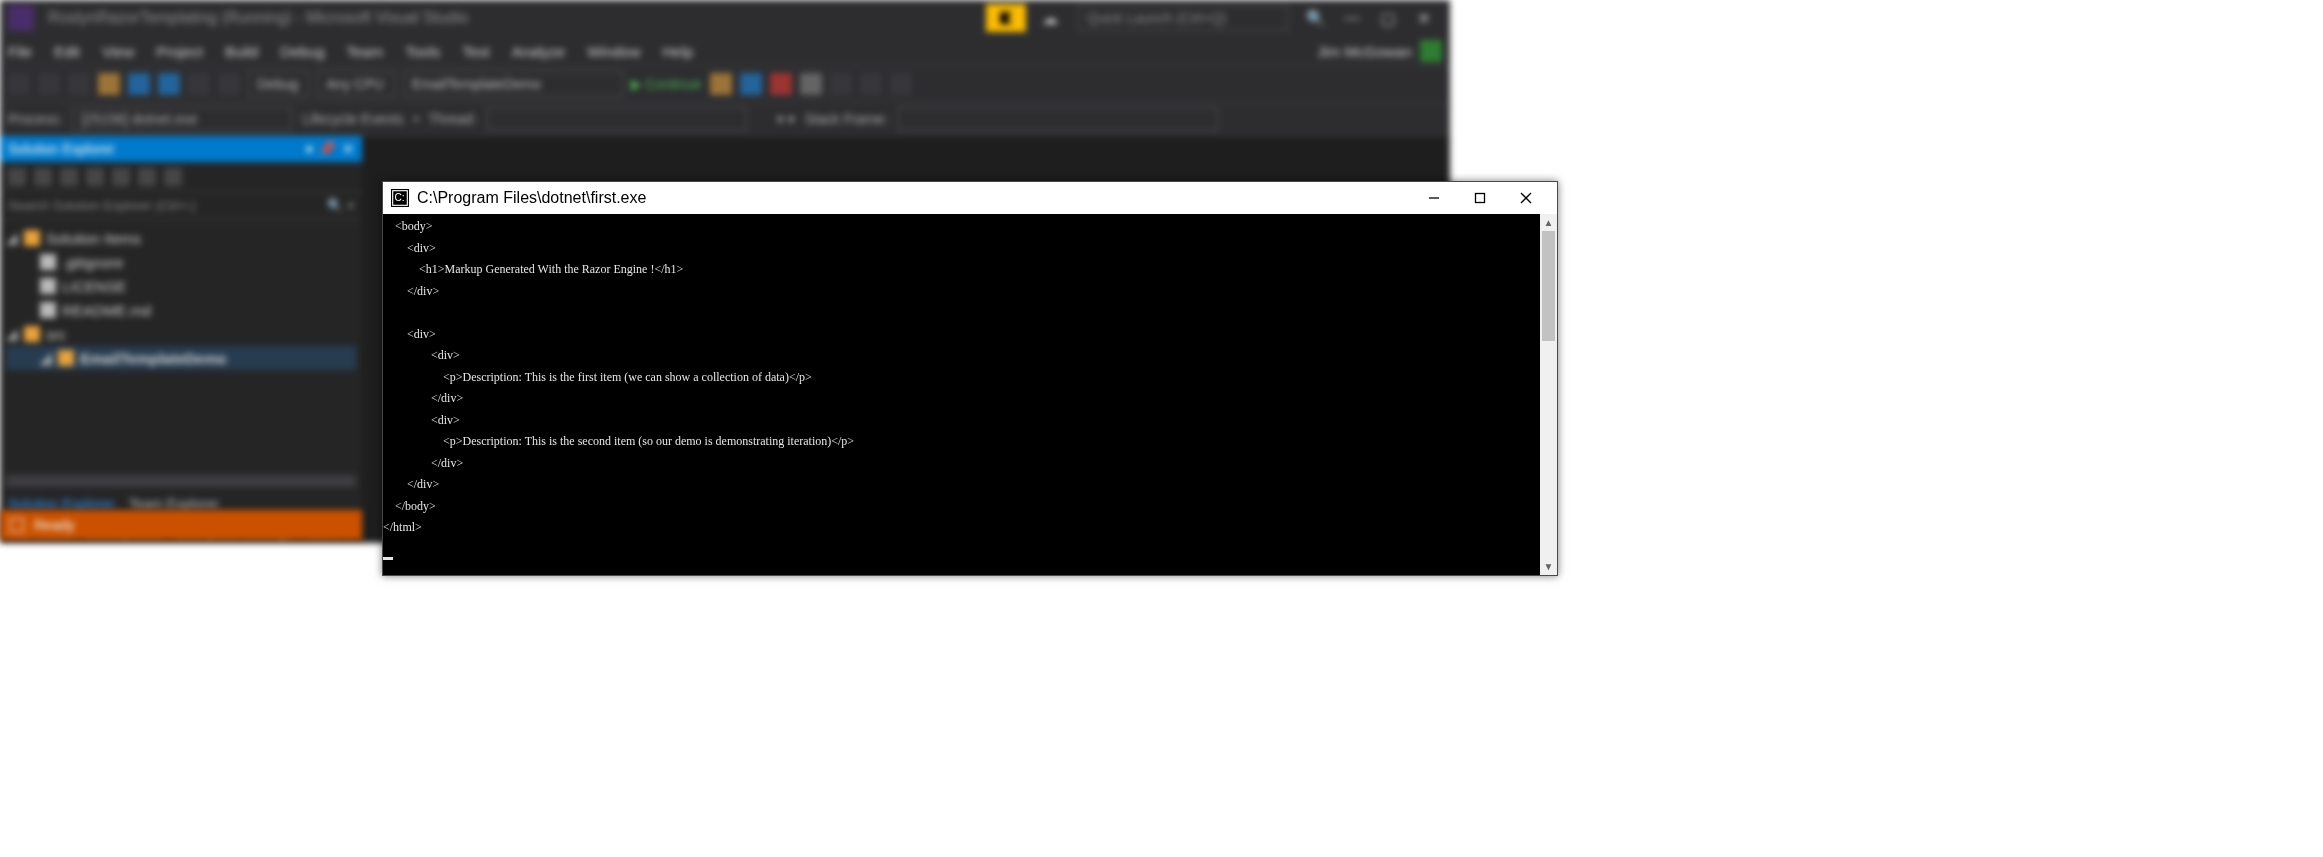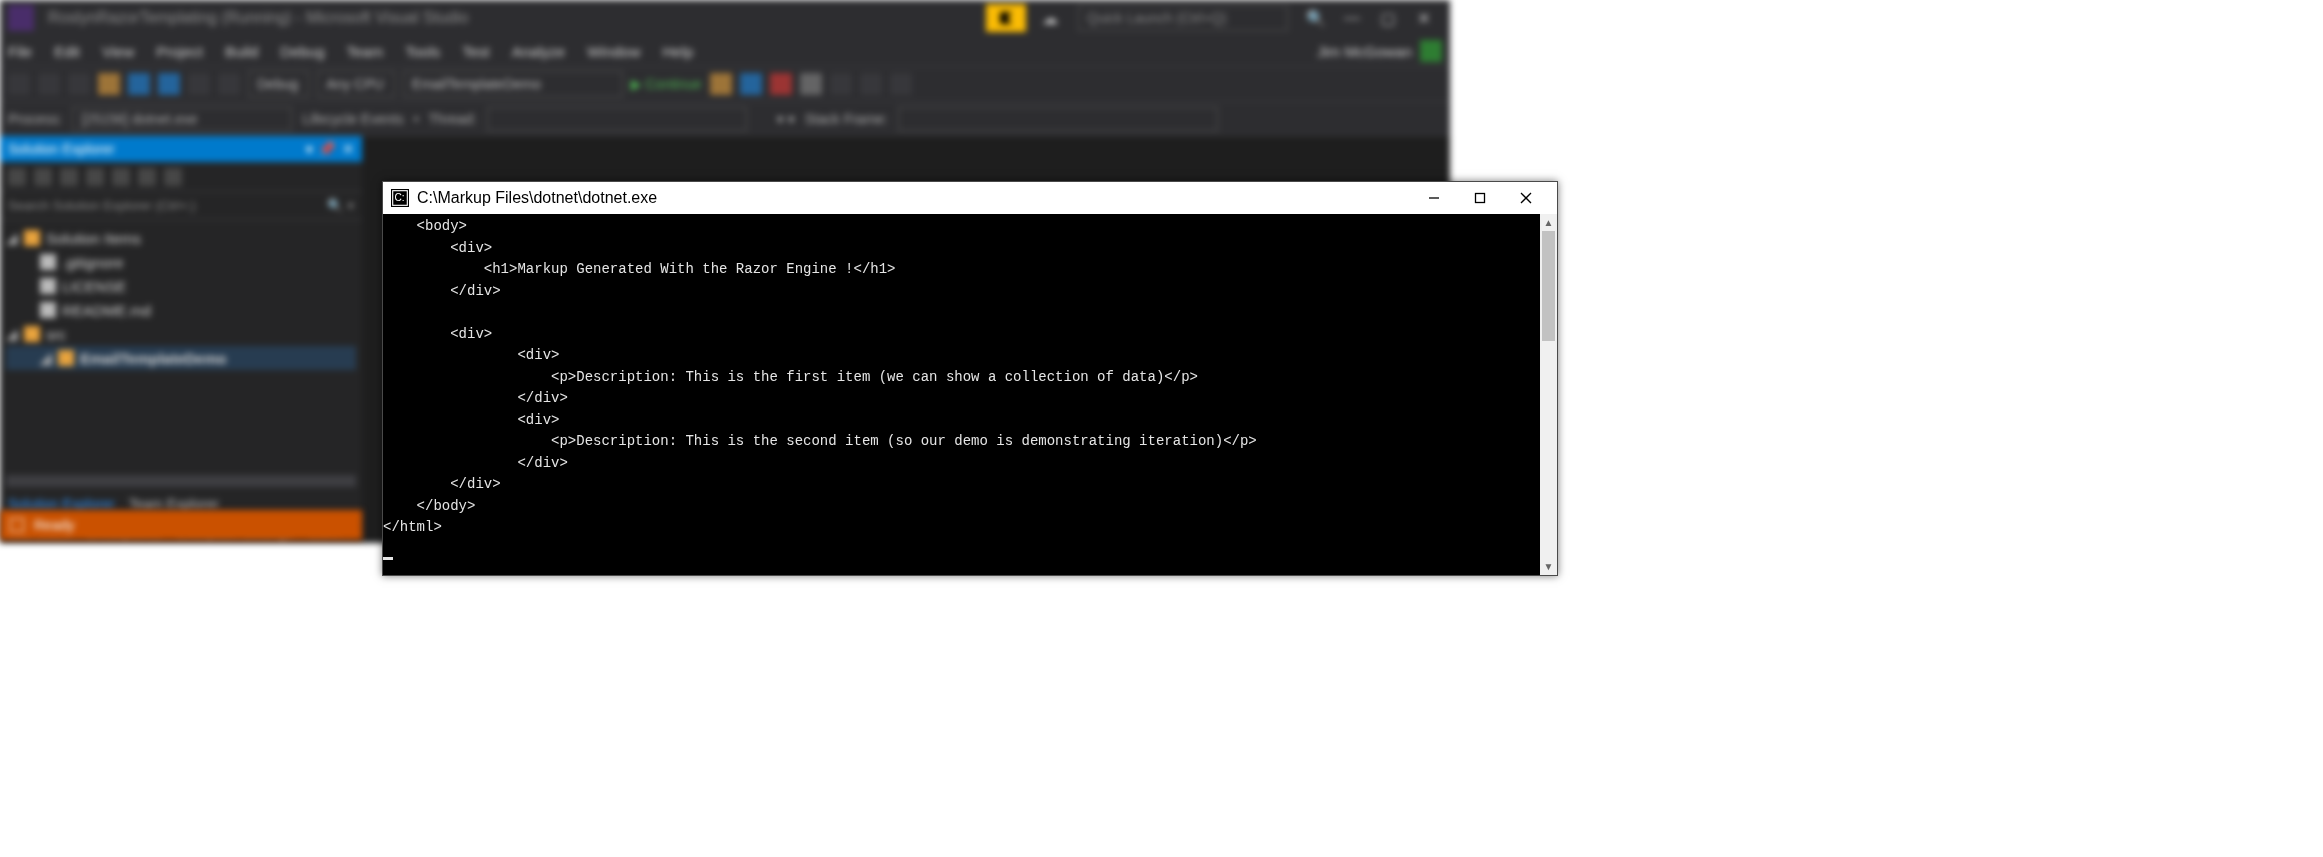--- a/index.html
+++ b/index.html
@@ -60,21 +60,21 @@
   .vs-status { position:absolute; left:0; top:510px; width:362px; height:30px; background:#ca5100; color:#fff; display:flex; align-items:center; padding:0 10px; font-size:14px; gap:10px; filter:blur(3px); }
   .vs-status .sq { width:14px; height:14px; border:1px solid #fff; }
 
   
   .con-window { position:absolute; left:382px; top:181px; width:1176px; height:395px; background:#fff; border:1px solid #4a4a4a; box-shadow:0 0 8px rgba(0,0,0,.5); display:flex; flex-direction:column; }
   .con-title { height:32px; background:#ffffff; display:flex; align-items:center; padding:0 8px; font-size:16px; color:#000; }
   .con-title .icon { width:18px; height:18px; margin-right:8px; display:inline-flex; }
   .con-title .spacer { flex:1; }
   .con-title .wbtn { width:46px; height:30px; display:flex; align-items:center; justify-content:center; color:#000; font-size:14px; }
   .con-body { flex:1; display:flex; background:#000; }
-  .con-text { flex:1; padding:2px 0 0 0; color:#e5e5e5; font-family:Liberation Mono, monospace; font-size:14px; line-height:21.5px; white-space:pre; overflow:hidden; }
+  .con-text { flex:1; padding:2px 0 0 0; color:#e5e5e5; font-family:Liberation Serif, serif; font-size:12px; line-height:21.5px; white-space:pre; overflow:hidden; }
   .con-scroll { width:17px; background:#f0f0f0; position:relative; }
   .con-scroll .up, .con-scroll .down { position:absolute; left:0; width:17px; height:17px; display:flex; align-items:center; justify-content:center; color:#666; font-size:10px; }
   .con-scroll .up { top:0; }
   .con-scroll .down { bottom:0; }
   .con-scroll .thumb { position:absolute; left:2px; top:17px; width:13px; height:110px; background:#c2c2c2; }
 
   .cursor { display:inline-block; width:10px; height:3px; background:#e5e5e5; vertical-align:bottom; }
 </style>
 </head>
 <body>
@@ -237,21 +237,21 @@
 <div class="con-window">
   <div class="con-title">
     <span class="icon">
       <svg viewBox="0 0 16 16">
           <rect x="0" y="0" width="16" height="16" fill="#000"></rect>
           <rect x="1" y="1" width="14" height="14" fill="#fff"></rect>
           <rect x="2" y="2" width="12" height="12" fill="#000"></rect>
           <text x="3" y="11" font-size="9" fill="#fff" font-family="Consolas">C:</text>
         </svg>
     </span>
-    <span>C:\Markup Files\dotnet\dotnet.exe</span>
+    <span>C:\Program Files\dotnet\first.exe</span>
     <span class="spacer"></span>
     <div class="wbtn">
       <svg width="12" height="12" viewBox="0 0 12 12">
           <line x1="1" y1="6" x2="11" y2="6" stroke="#000" stroke-width="1.3"></line>
         </svg>
     </div>
     <div class="wbtn">
       <svg width="12" height="12" viewBox="0 0 12 12">
           <rect x="1.5" y="1.5" width="9" height="9" fill="none" stroke="#000" stroke-width="1.3"></rect>
         </svg>

